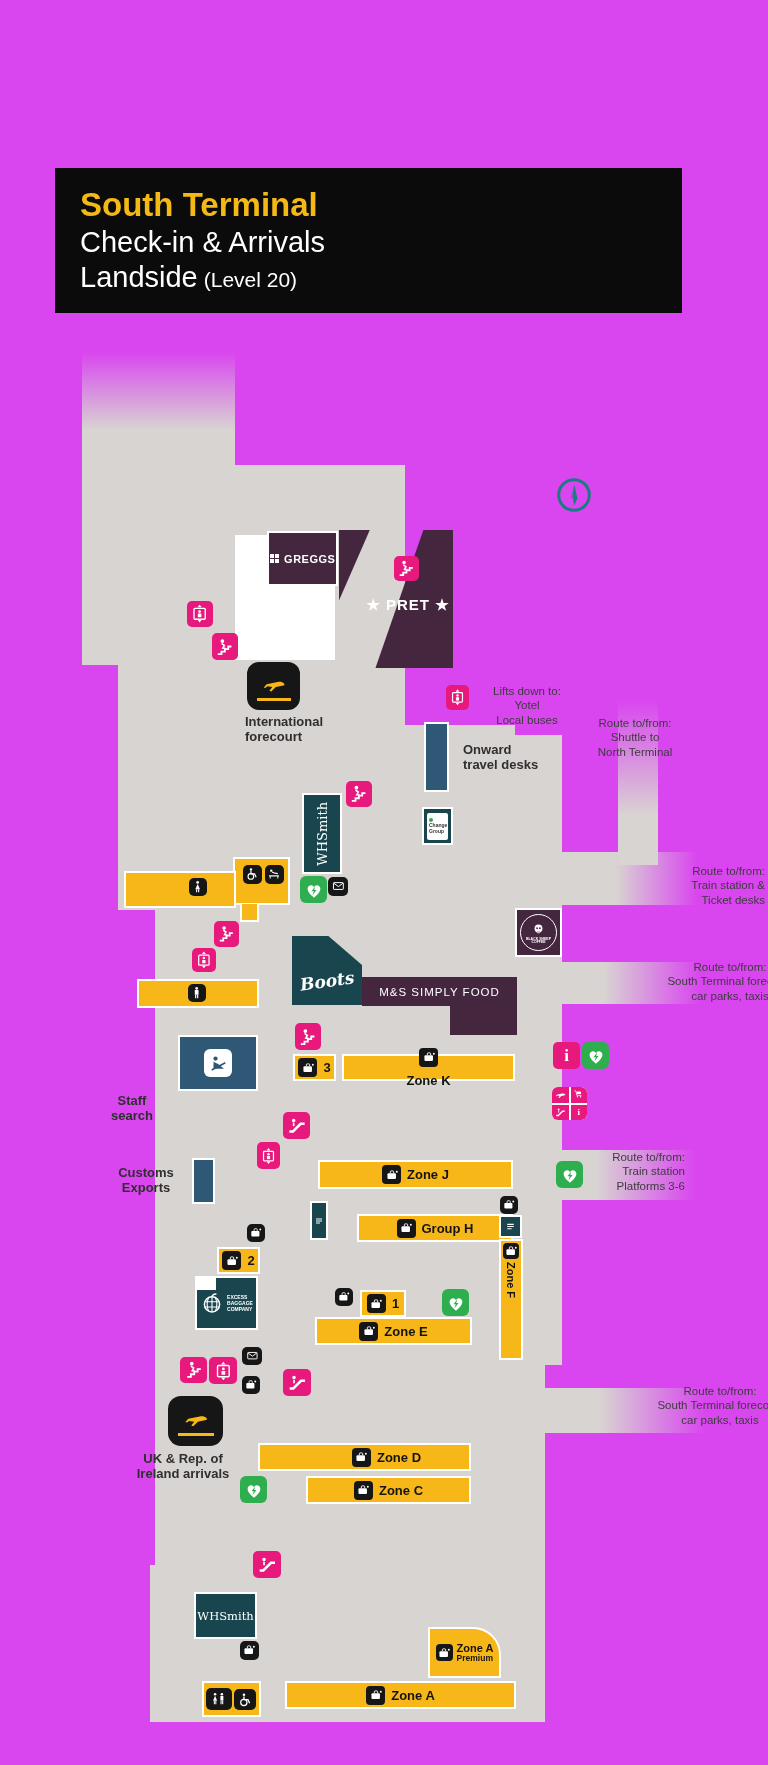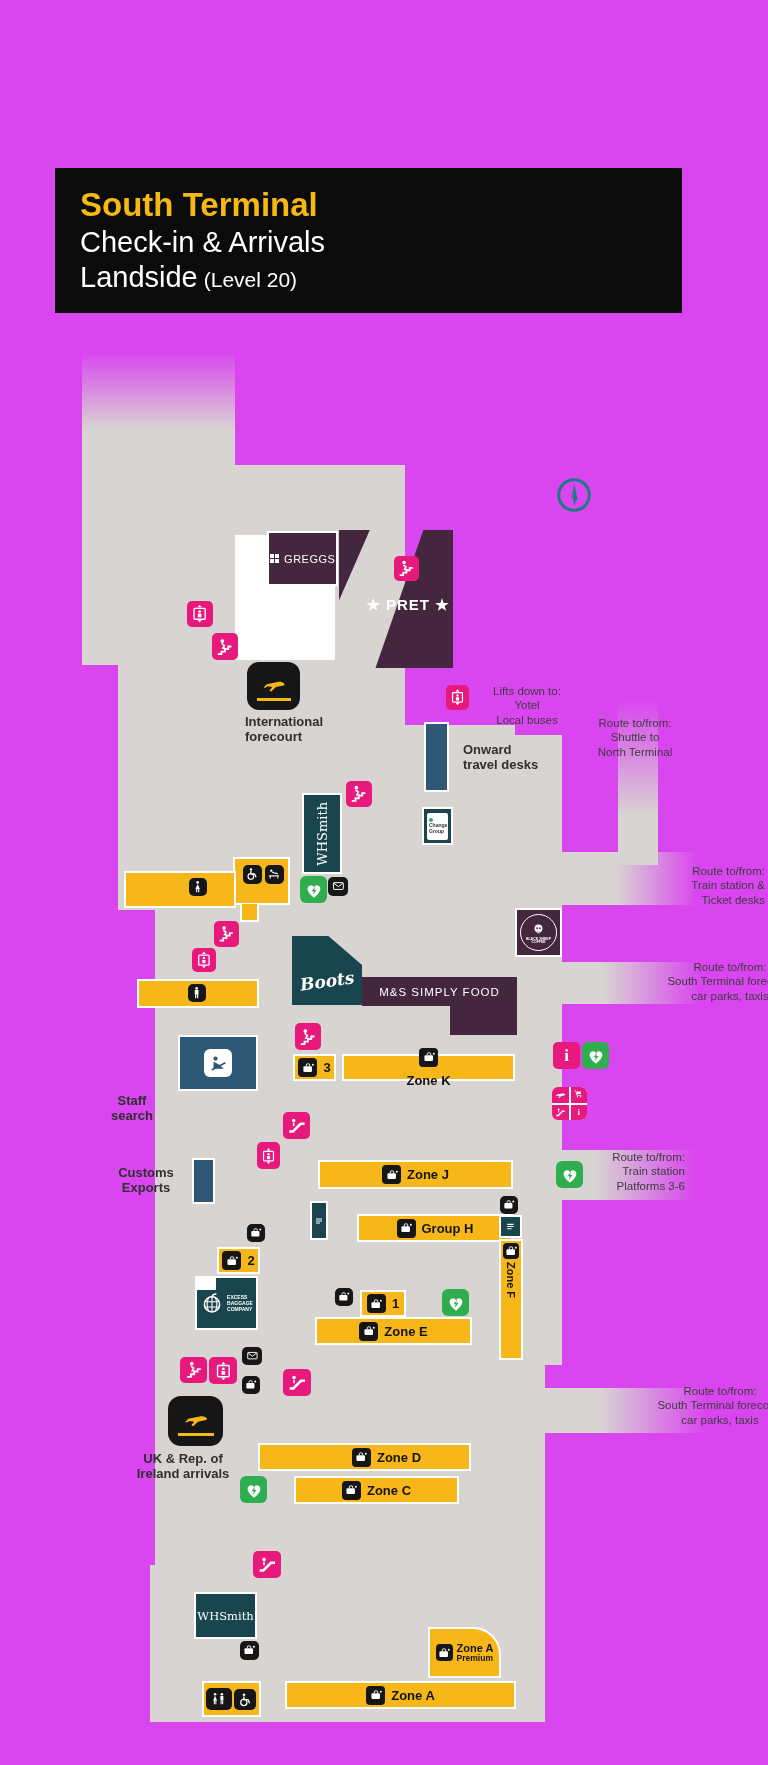--- a/index.html
+++ b/index.html
@@ -176,21 +176,21 @@
       </svg>
   </div>
 
   <div class="shop purple" style="left:267px;top:531px;width:71px;height:55px;border:2px solid #fff;display:flex;align-items:center;justify-content:center;">
     <span class="gsq">
         <i></i>
         <i></i>
         <i></i>
         <i></i>
       </span>
-    <span style="color:#fff;font-weight:400;font-size:11px;letter-spacing:.5px;">GREGGS</span>
+    <span style="color:#fff;font-weight:700;font-size:11px;letter-spacing:.5px;">GREGGS</span>
   </div>
   <div class="shop purple" style="left:339px;top:530px;width:114px;height:138px;clip-path:polygon(74% 0,100% 0,100% 100%,32% 100%);"></div>
   <div class="shop purple" style="left:339px;top:530px;width:114px;height:138px;clip-path:polygon(0 0,27% 0,0 51%);"></div>
   <div class="abs" style="left:363px;top:596px;width:90px;text-align:center;color:#fff;font-weight:700;font-size:15px;letter-spacing:1px;">★ PRET ★</div>
   <div class="ic pink" style="left:394px;top:556px;width:25px;height:25px;">
       <svg>
         <use href="#s-stairs"></use>
       </svg>
     </div>
 
@@ -540,21 +540,21 @@
           <use href="#s-case"></use>
         </svg>
       </span>
     <span>Zone D</span>
   </div>
   <div class="ic grn" style="left:240px;top:1476px;width:27px;height:27px;border-radius:6px;">
       <svg>
         <use href="#s-defib"></use>
       </svg>
     </div>
-  <div class="chip" style="left:294px;top:1476px;width:165px;height:28px;">
+  <div class="chip" style="left:306px;top:1476px;width:165px;height:28px;">
     <span class="mini">
         <svg>
           <use href="#s-case"></use>
         </svg>
       </span>
     <span>Zone C</span>
   </div>
 
   <div class="ic pink" style="left:253px;top:1551px;width:28px;height:27px;">
       <svg>

